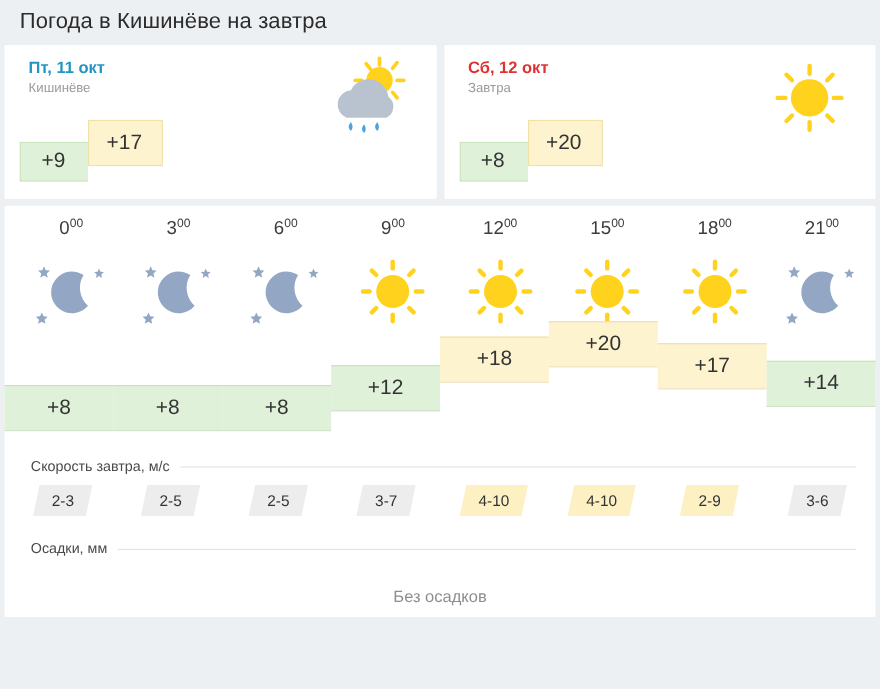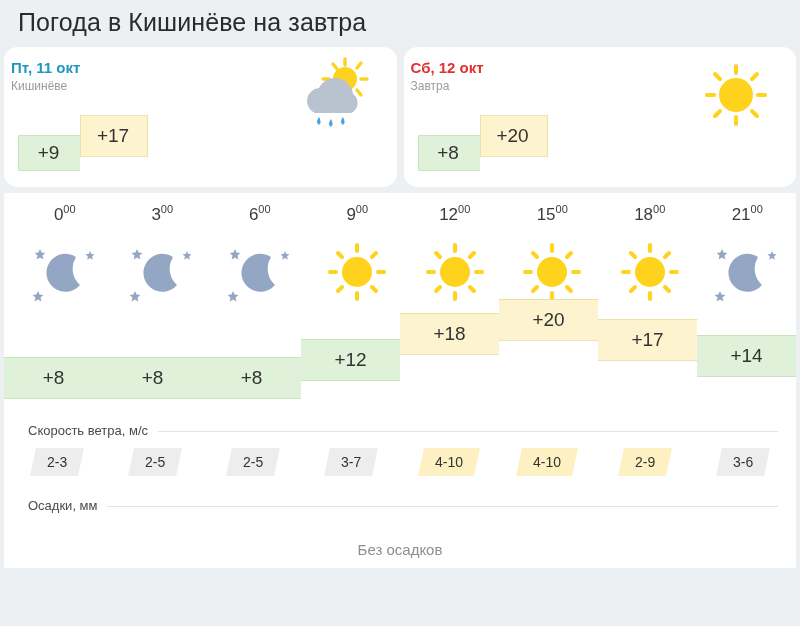--- a/index.html
+++ b/index.html
@@ -6,40 +6,40 @@
   html, body {
     margin: 0; padding: 0;
     width: 800px; height: 626px;
     background: #eef1f4;
     font-family: "Liberation Sans", sans-serif;
     overflow: hidden;
   }
   .page { position: relative; width: 800px; height: 626px; background: #edf0f3; }
 
   .page-title {
-    font-size: 25px;
+    font-size: 20px;
     color: #2b2b2b;
     padding: 8px 0 10px 18px;
     font-weight: 400;
     letter-spacing: 0.1px;
   }
 
   
   .day-cards {
     display: flex;
     gap: 7px;
     padding: 0 4px;
   }
   .day-card {
     position: relative;
     flex: 1 1 0;
     background: #fff;
     height: 140px;
-    border-radius: 14px;
-    padding: 12px 7px;
+    border-radius: 2px;
+    padding: 12px 22px;
     overflow: hidden;
   }
   .day-name {
     font-size: 15px;
     font-weight: bold;
     margin-bottom: 3px;
   }
   .day-name.blue { color: #2196c4; }
   .day-name.red  { color: #e03131; }
   .day-sub {
@@ -399,21 +399,21 @@
       </div>
       <div class="temp-cell">
         <div class="temp-box yellow" style="margin-bottom:38px">+17</div>
       </div>
       <div class="temp-cell">
         <div class="temp-box green" style="margin-bottom:22px">+14</div>
       </div>
     </div>
 
     <div class="section-head">
-      <div class="section-title">Скорость ветра, м/с</div>
+      <div class="section-title">Скорость завтра, м/с</div>
       <div class="section-rule"></div>
     </div>
     <div class="wind-row">
       <div class="wind-cell">
         <div class="wind-chip"><span>2-3</span></div>
       </div>
       <div class="wind-cell">
         <div class="wind-chip"><span>2-5</span></div>
       </div>
       <div class="wind-cell">

